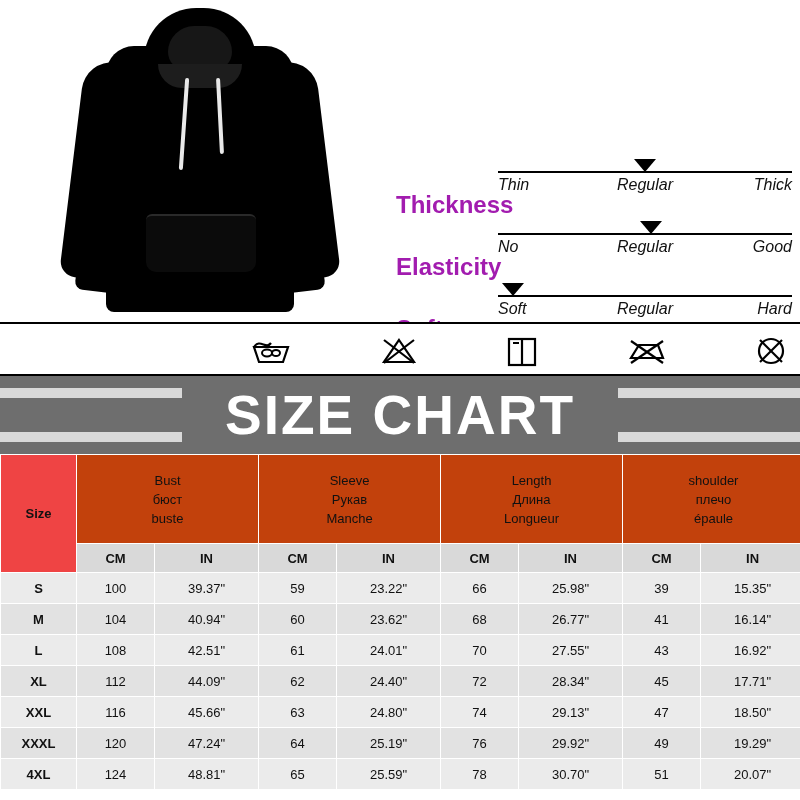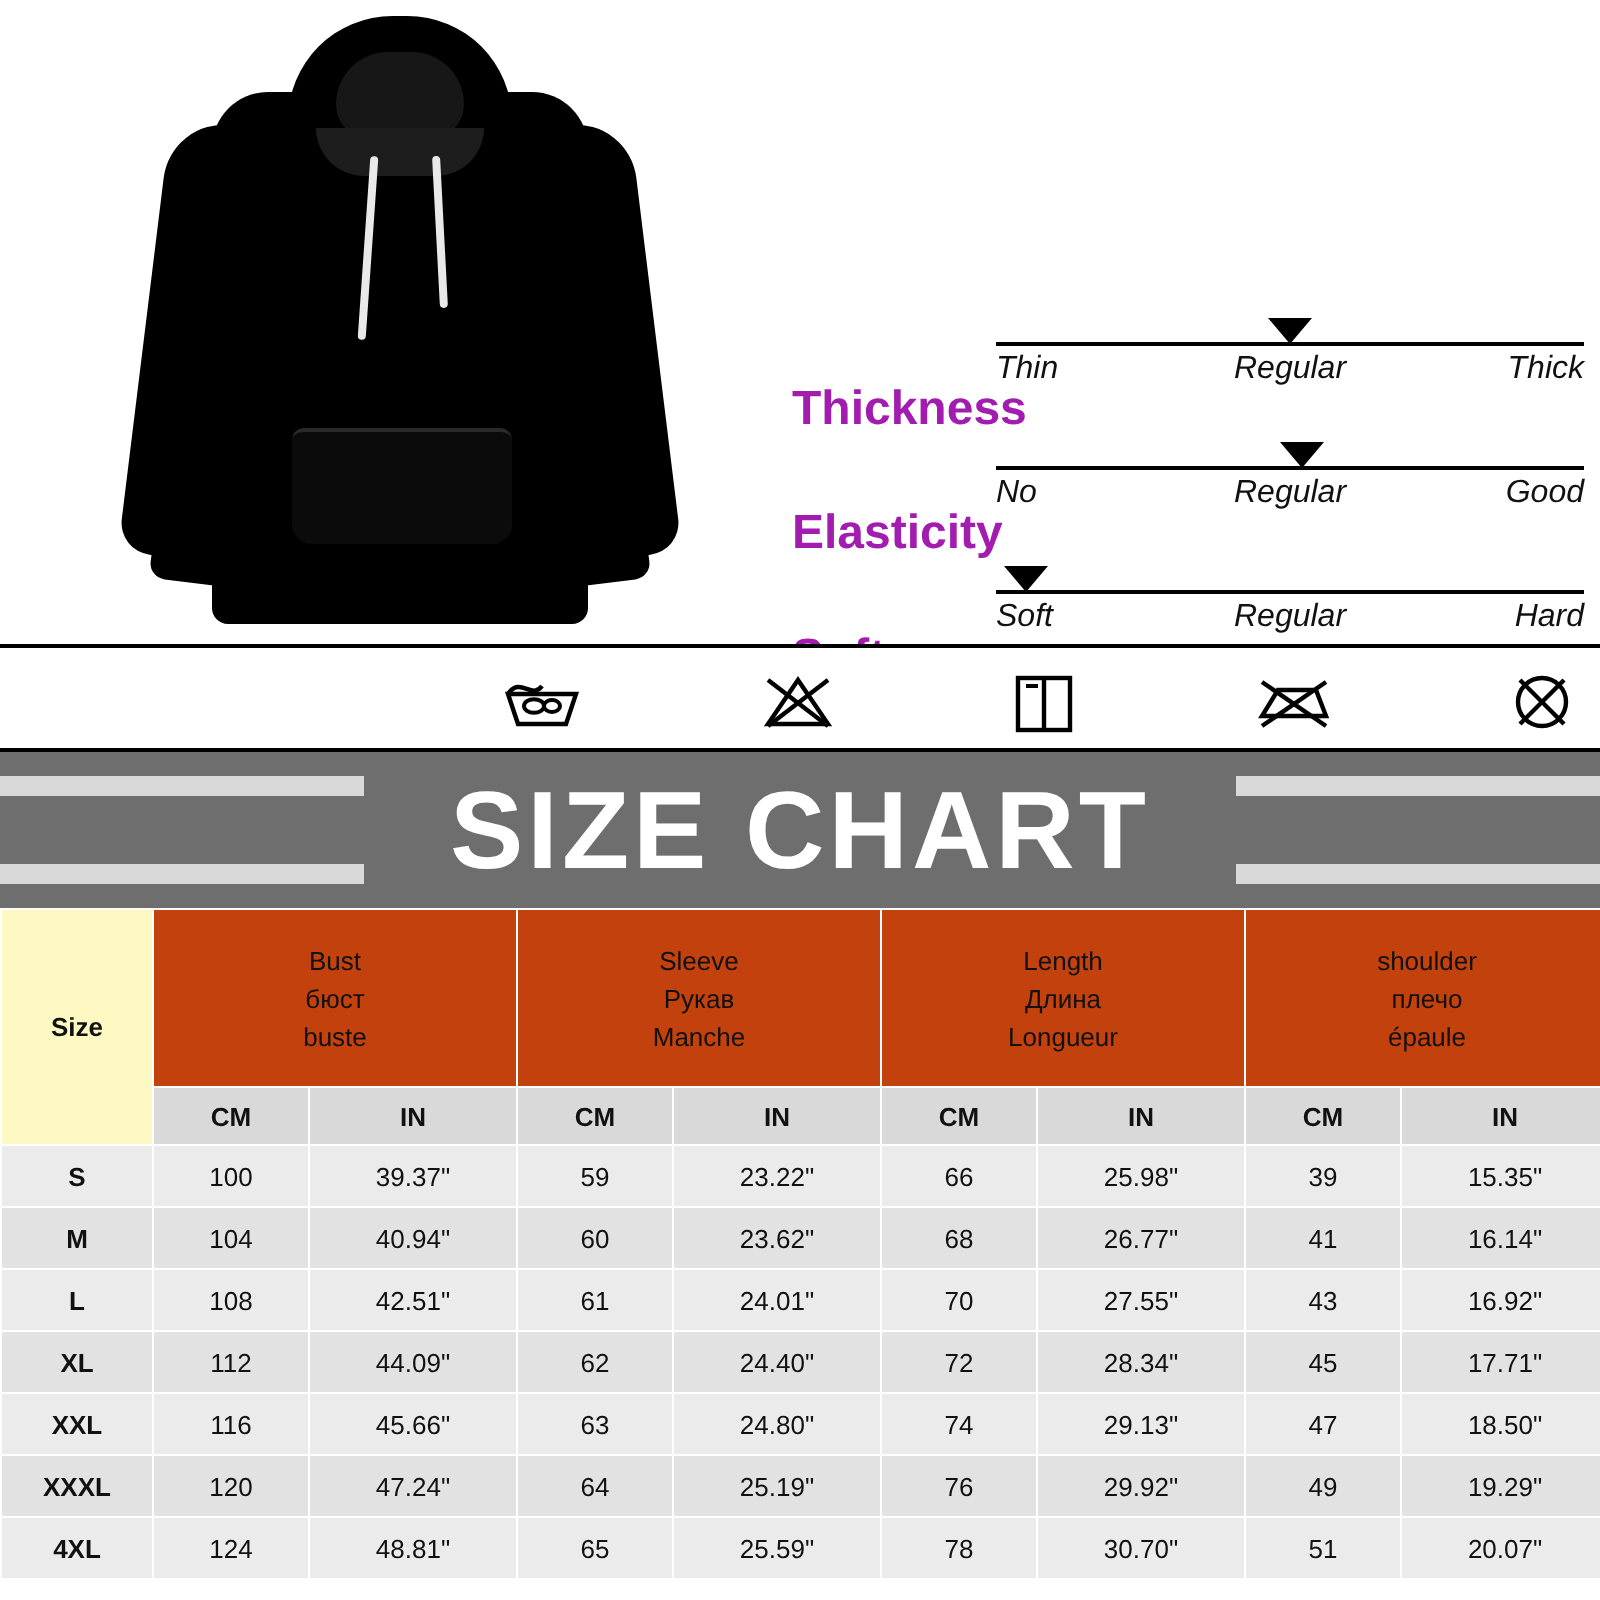--- a/index.html
+++ b/index.html
@@ -342,21 +342,21 @@
   }
   .hdr-group {
     background: #c2410c;
     height: 88px;
     font-size: 13.5px;
     line-height: 19px;
     font-weight: normal;
     vertical-align: middle;
   }
   .hdr-size {
-    background: #fef9c3;
+    background: #ef4444;
     font-weight: bold;
     font-size: 14px;
   }
   .hdr-unit {
     background: #d9d9d9;
     height: 28px;
     font-weight: bold;
     font-size: 13.5px;
   }
   .data-row td {

